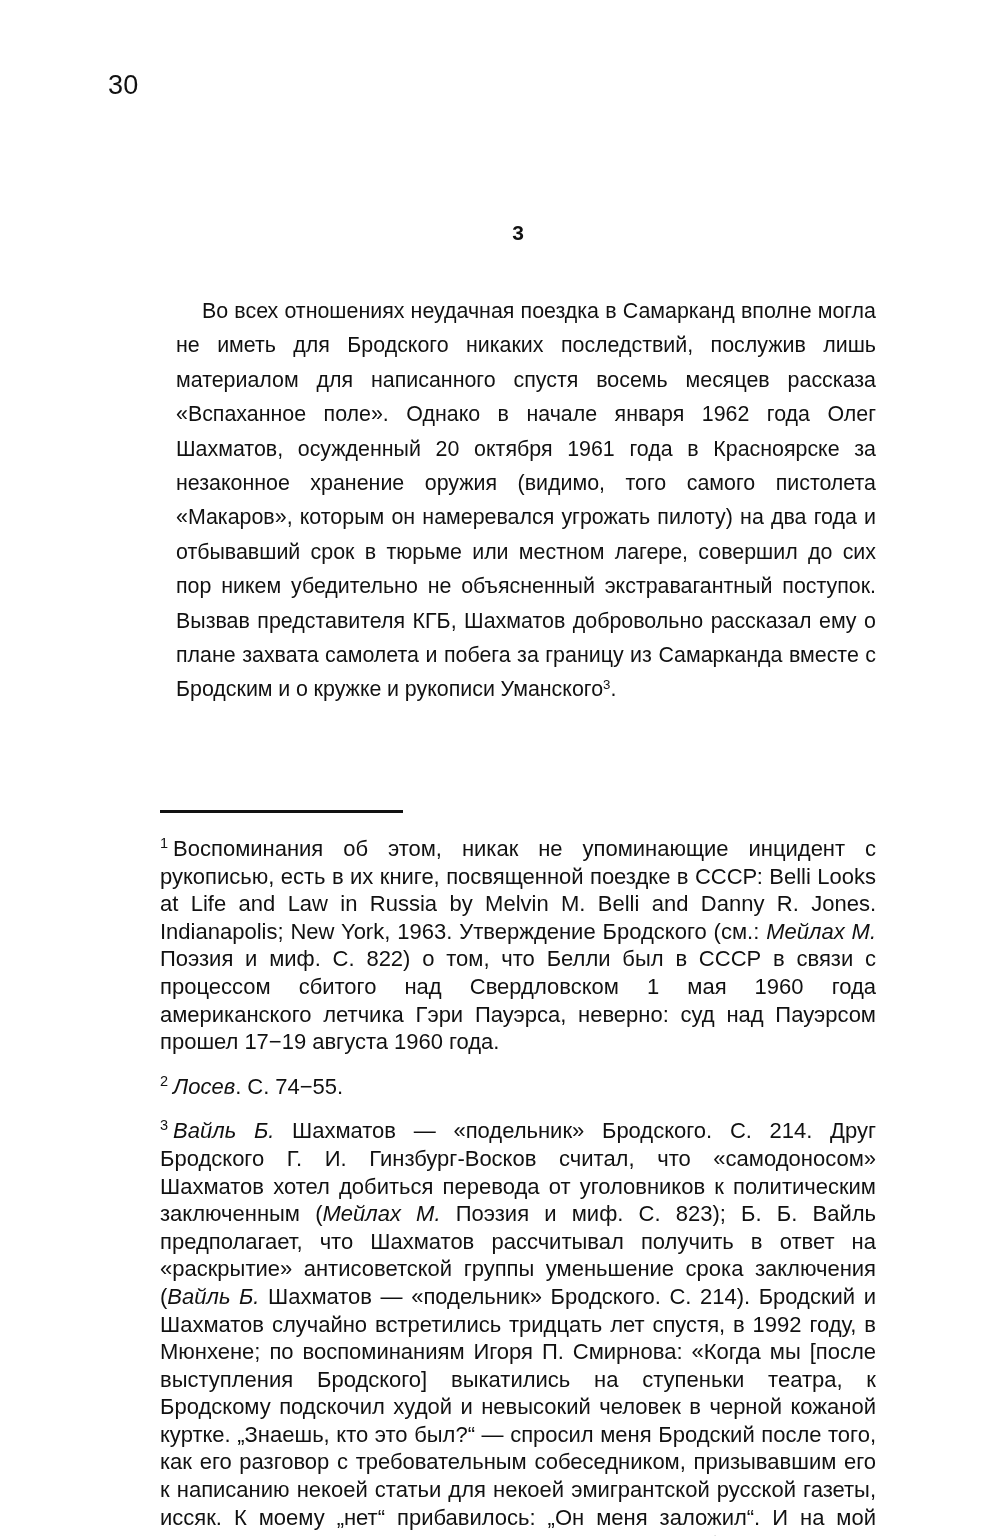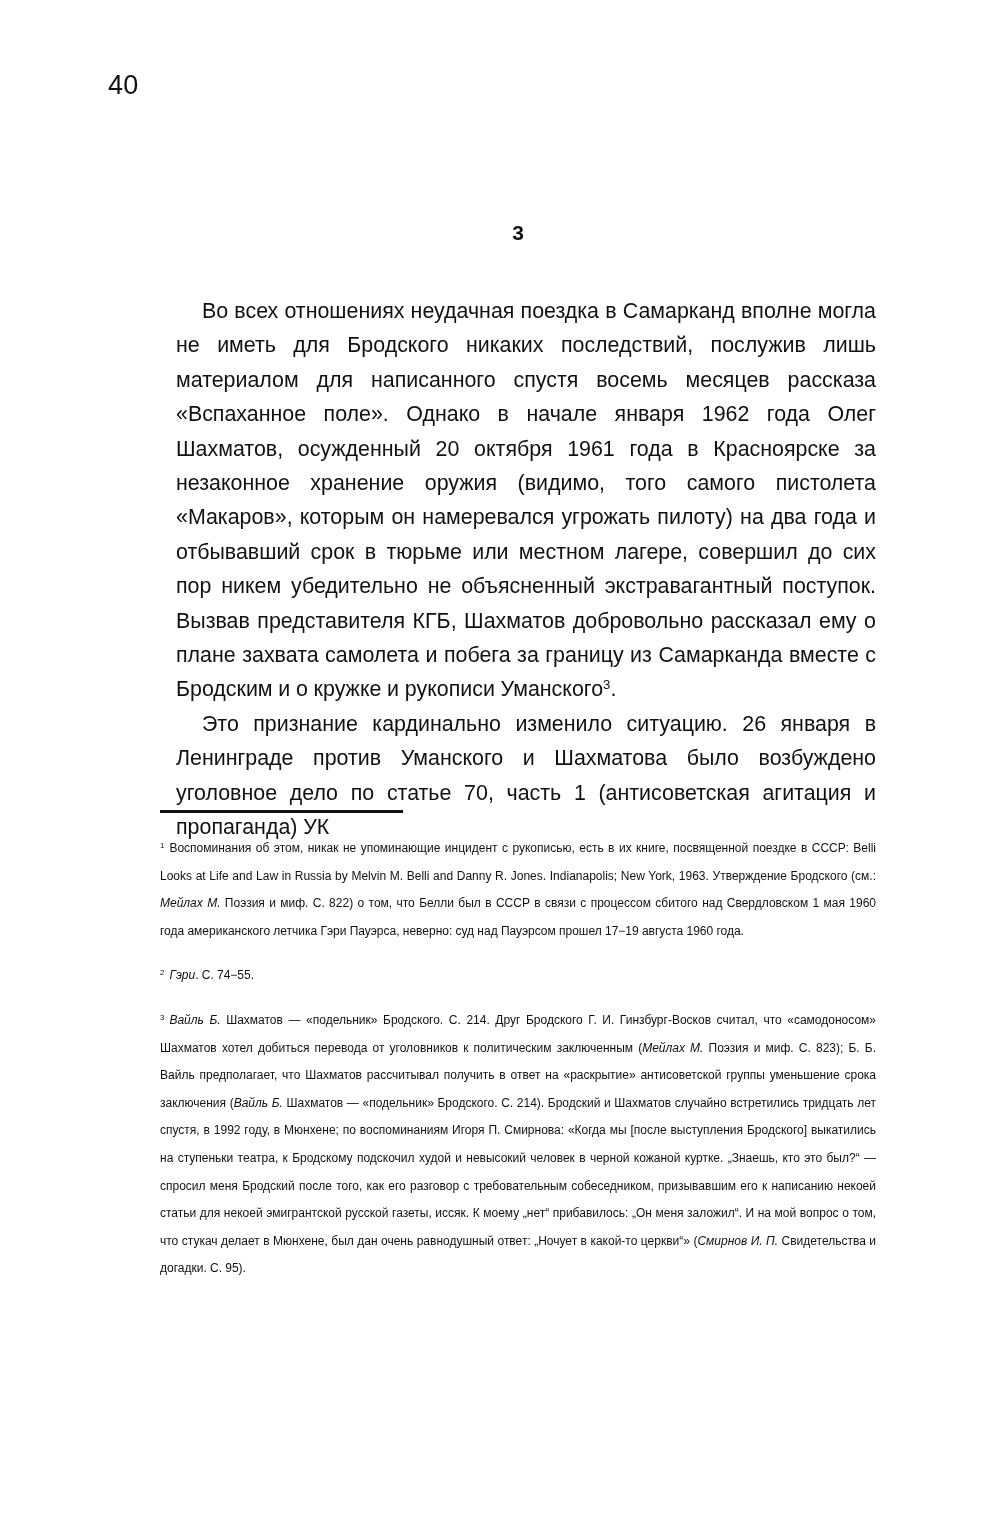--- a/index.html
+++ b/index.html
@@ -99,60 +99,59 @@
   }
   .fn-rule {
     width: 243px;
     height: 0;
     border: 0;
     border-top: 3px solid #111111;
     margin: 0 0 22px 0;
   }
   p.footnote {
     margin: 0 0 17px 0;
-    font-size: 12px;
+    font-size: 22px;
     line-height: 27.6px;
     text-align: justify;
     text-justify: inter-word;
     word-spacing: -0.1px;
   }
   p.footnote:last-child { margin-bottom: 0; }
   p.footnote .marker {
     font-size: 0.66em;
     vertical-align: 0.55em;
     line-height: 0;
     margin-right: 5px;
   }
   .it { font-style: italic; }
 </style>
 </head>
 <body>
 
 <div class="page">
 
   <div class="runninghead">
-    <div class="folio">40</div>
+    <div class="folio">30</div>
   </div>
 
   <div class="textblock">
 
 
     <p class="section-number">3</p>
 
     <p class="body indent"><span>Во всех отношениях неудачная поездка в Самарканд вполне могла не иметь для Бродского никаких последствий, послужив лишь материалом для написанного спустя восемь месяцев рассказа «Вспаханное поле». Однако в начале января 1962 года Олег Шахматов, осужденный 20 октября 1961 года в Красноярске за незаконное хранение оружия (видимо, того самого пистолета «Макаров», которым он намеревался угрожать пилоту) на два года и отбывавший срок в тюрьме или местном лагере, совершил до сих пор никем убедительно не объясненный экстравагантный поступок. Вызвав представителя КГБ, Шахматов добровольно рассказал ему о плане захвата самолета и побега за границу из Самарканда вместе с Бродским и о кружке и рукописи Уманского</span><sup class="fnref">3</sup><span>.</span></p>
 
-    <p class="body indent">Это признание кардинально изменило ситуацию. 26 января в Ленинграде против Уманского и Шахматова было возбуждено уголовное дело по статье 70, часть 1 (антисоветская агитация и пропаганда) УК</p>
 
   </div>
 
   <div class="footnotes">
 
     <hr class="fn-rule">
 
     <p class="footnote"><span class="marker">1</span><span>Воспоминания об этом, никак не упоминающие инцидент с рукописью, есть в их книге, посвященной поездке в СССР: Belli Looks at Life and Law in Russia by Melvin M. Belli and Danny R. Jones. Indianapolis; New York, 1963. Утверждение Бродского (см.: </span><span class="it">Мейлах М.</span><span> Поэзия и миф. С. 822) о том, что Белли был в СССР в связи с процессом сбитого над Свердловском 1 мая 1960 года американского летчика Гэри Пауэрса, неверно: суд над Пауэрсом прошел 17−19 августа 1960 года.</span></p>
 
-    <p class="footnote"><span class="marker">2</span><span class="it">Гэри</span><span>. С. 74−55.</span></p>
+    <p class="footnote"><span class="marker">2</span><span class="it">Лосев</span><span>. С. 74−55.</span></p>
 
     <p class="footnote"><span class="marker">3</span><span class="it">Вайль Б.</span><span> Шахматов — «подельник» Бродского. С. 214. Друг Бродского Г. И. Гинзбург-Восков считал, что «самодоносом» Шахматов хотел добиться перевода от уголовников к политическим заключенным (</span><span class="it">Мейлах М.</span><span> Поэзия и миф. С. 823); Б. Б. Вайль предполагает, что Шахматов рассчитывал получить в ответ на «раскрытие» антисоветской группы уменьшение срока заключения (</span><span class="it">Вайль Б.</span><span> Шахматов — «подельник» Бродского. С. 214). Бродский и Шахматов случайно встретились тридцать лет спустя, в 1992 году, в Мюнхене; по воспоминаниям Игоря П. Смирнова: «Когда мы [после выступления Бродского] выкатились на ступеньки театра, к Бродскому подскочил худой и невысокий человек в черной кожаной куртке. „Знаешь, кто это был?“ — спросил меня Бродский после того, как его разговор с требовательным собеседником, призывавшим его к написанию некоей статьи для некоей эмигрантской русской газеты, иссяк. К моему „нет“ прибавилось: „Он меня заложил“. И на мой вопрос о том, что стукач делает в Мюнхене, был дан очень равнодушный ответ: „Ночует в какой-то церкви“» (</span><span class="it">Смирнов И. П.</span><span> Свидетельства и догадки. С. 95).</span></p>
 
   </div>
 
 </div>
 
 </body></html>

